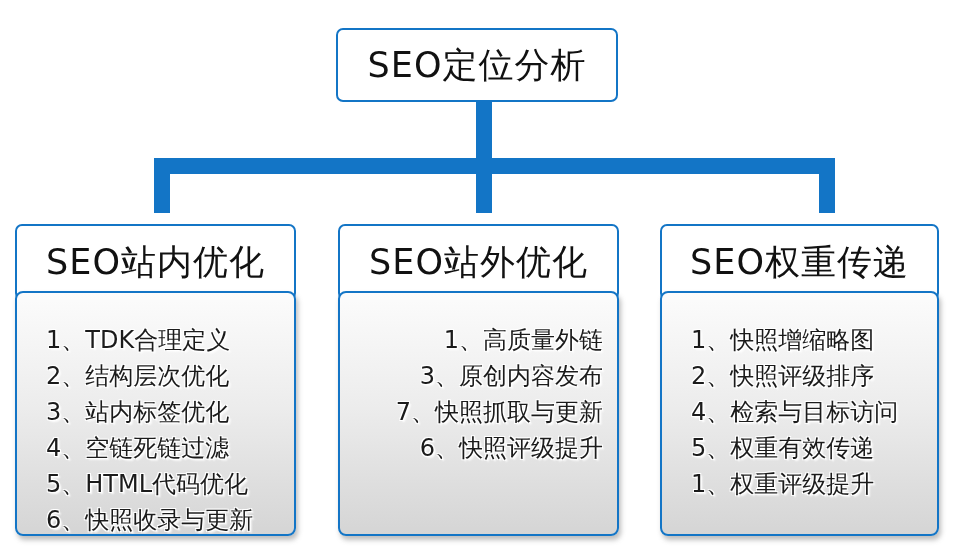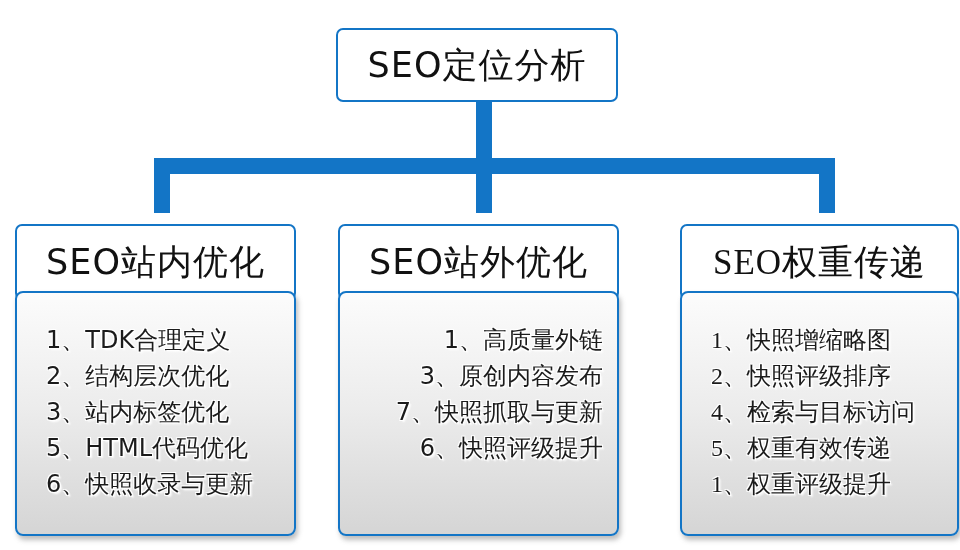--- a/index.html
+++ b/index.html
@@ -46,21 +46,21 @@
     border: 2px solid var(--accent);
     border-radius: 8px;
     background: linear-gradient(180deg, #fcfcfc 0%, #ececec 48%, #d5d5d5 100%);
     box-shadow: 2px 4px 5px rgba(110,110,110,0.45);
     padding: 21px 6px 0 21px;
     overflow: hidden;
   }
 
   .col1 { left: 7px;   width: 281px; }
   .col2 { left: 330px; width: 281px; text-align: right; }
-  .col3 { left: 672px; width: 279px; font-family: Liberation Serif, serif; }
+  .col3 { left: 652px; width: 279px; }
 
   .list-item {
     height: 36px;
     line-height: 36px;
     font-size: 24px;
     color: var(--ink);
     white-space: nowrap;
     text-shadow:
       -1px -1px 0 #ffffff,
        1px -1px 0 #ffffff,
@@ -92,20 +92,21 @@
 <div class="connector conn-drop-mid"></div>
 <div class="connector conn-drop-right"></div>
 
 <div class="node branch-header col1">
   <span>SEO站内优化</span>
 </div>
 <div class="branch-list col1">
   <div class="list-item">1、TDK合理定义</div>
   <div class="list-item">2、结构层次优化</div>
   <div class="list-item">3、站内标签优化</div>
+  <div class="list-item">4、空链死链过滤</div>
   <div class="list-item">5、HTML代码优化</div>
   <div class="list-item">6、快照收录与更新</div>
 </div>
 
 <div class="node branch-header col2">
   <span>SEO站外优化</span>
 </div>
 <div class="branch-list col2">
   <div class="list-item">1、高质量外链</div>
   <div class="list-item">3、原创内容发布</div>

